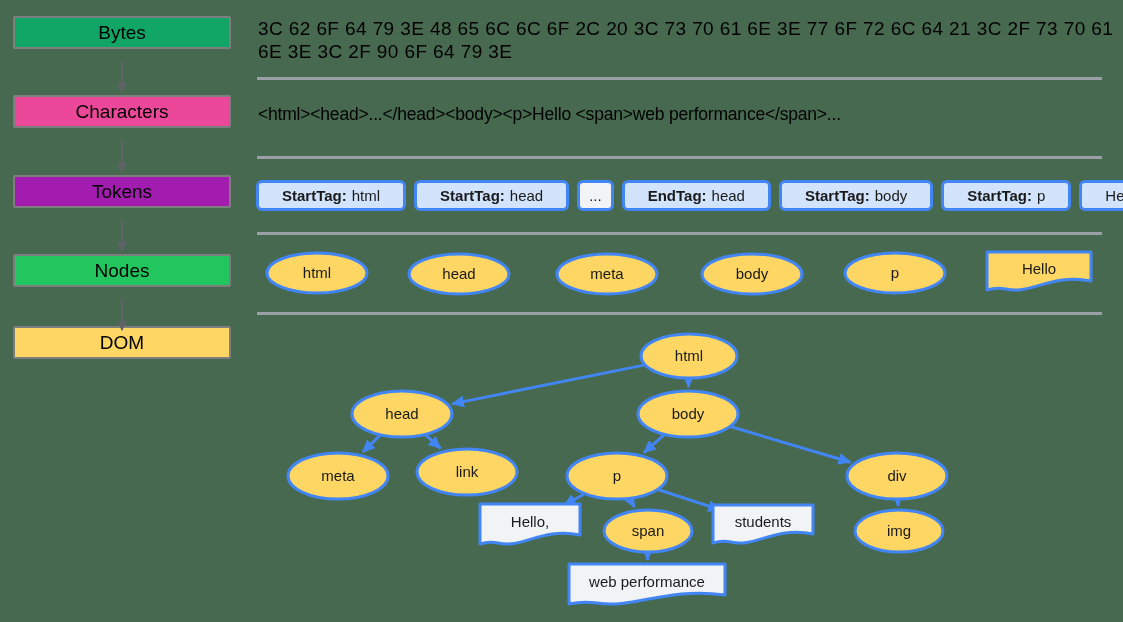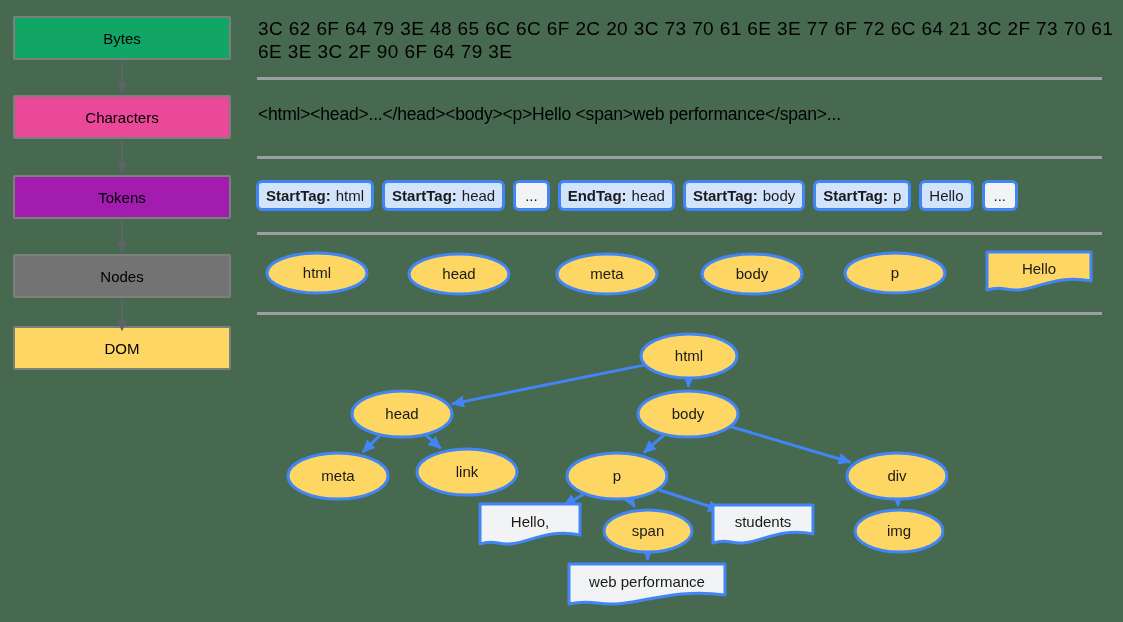--- a/index.html
+++ b/index.html
@@ -3,24 +3,24 @@
 <meta charset="utf-8">
 <style>
   html,body{margin:0;padding:0;}
   #canvas{
     position:relative; width:1123px; height:622px; overflow:hidden;
     background:#47694F;
     font-family:"Liberation Sans", sans-serif;
   }
   
   .stage-box{
-    position:absolute; left:13px; width:218px; height:44px;
+    position:absolute; left:13px; width:218px; height:33px;
     border:2px solid #7E7E7E; border-radius:2px; box-sizing:border-box;
     display:flex; align-items:center; justify-content:center;
-    font-size:15px; color:#000;
+    font-size:19px; color:#000;
   }
   
   .bytes-line{
     position:absolute; left:258px; width:850px; color:#000;
     font-size:19px; font-weight:500; letter-spacing:0.4px; line-height:23px;
     white-space:nowrap;
   }
   #characters-text{
     position:absolute; left:258px; top:104px; width:850px; color:#000;
     font-size:17.5px; font-weight:400; letter-spacing:-0.2px; white-space:nowrap;
@@ -30,21 +30,21 @@
   }
   
   #tokens-row{
     position:absolute; left:256px; top:180px; width:860px;
     display:flex; gap:8px; align-items:stretch;
   }
   .token{
     height:31px; box-sizing:border-box;
     border:3px solid #4285F4; border-radius:6px; background:#D2E3FC;
     display:flex; align-items:center; justify-content:center;
-    padding:0 7px; font-size:15px; color:#1a1a1a; white-space:nowrap;
+    padding:0 23px; font-size:15px; color:#1a1a1a; white-space:nowrap;
   }
   .token b{font-weight:700; margin-right:5px;}
   .token.ellipsis{background:#F1F3F4; padding:0 9px;}
   
   #diagram-svg{
     position:absolute; left:0; top:0; pointer-events:none;
   }
   #diagram-svg text{
     font-family:"Liberation Sans", sans-serif; font-size:15px; fill:#1a1a1a;
     text-anchor:middle;
@@ -58,21 +58,21 @@
   <div id="pipeline-col">
       <div class="stage-box" style="top: 16px; background: rgb(17, 165, 102);">
         <span>Bytes</span>
       </div>
       <div class="stage-box" style="top: 95px; background: #ec4899;">
         <span>Characters</span>
       </div>
       <div class="stage-box" style="top: 175px; background: #a21caf;">
         <span>Tokens</span>
       </div>
-      <div class="stage-box" style="top: 254px; background: #737373;">
+      <div class="stage-box" style="top: 254px; background: #22c55e;">
         <span>Nodes</span>
       </div>
       <div class="stage-box" style="top: 326px; background: rgb(253, 214, 99);">
         <span>DOM</span>
       </div>
     </div>
 
   <div class="bytes-line" style="top:17px">3C 62 6F 64 79 3E 48 65 6C 6C 6F 2C 20 3C 73 70 61 6E 3E 77 6F 72 6C 64 21 3C 2F 73 70 61</div>
   <div class="bytes-line" style="top:40px">6E 3E 3C 2F 90 6F 64 79 3E</div>
 

